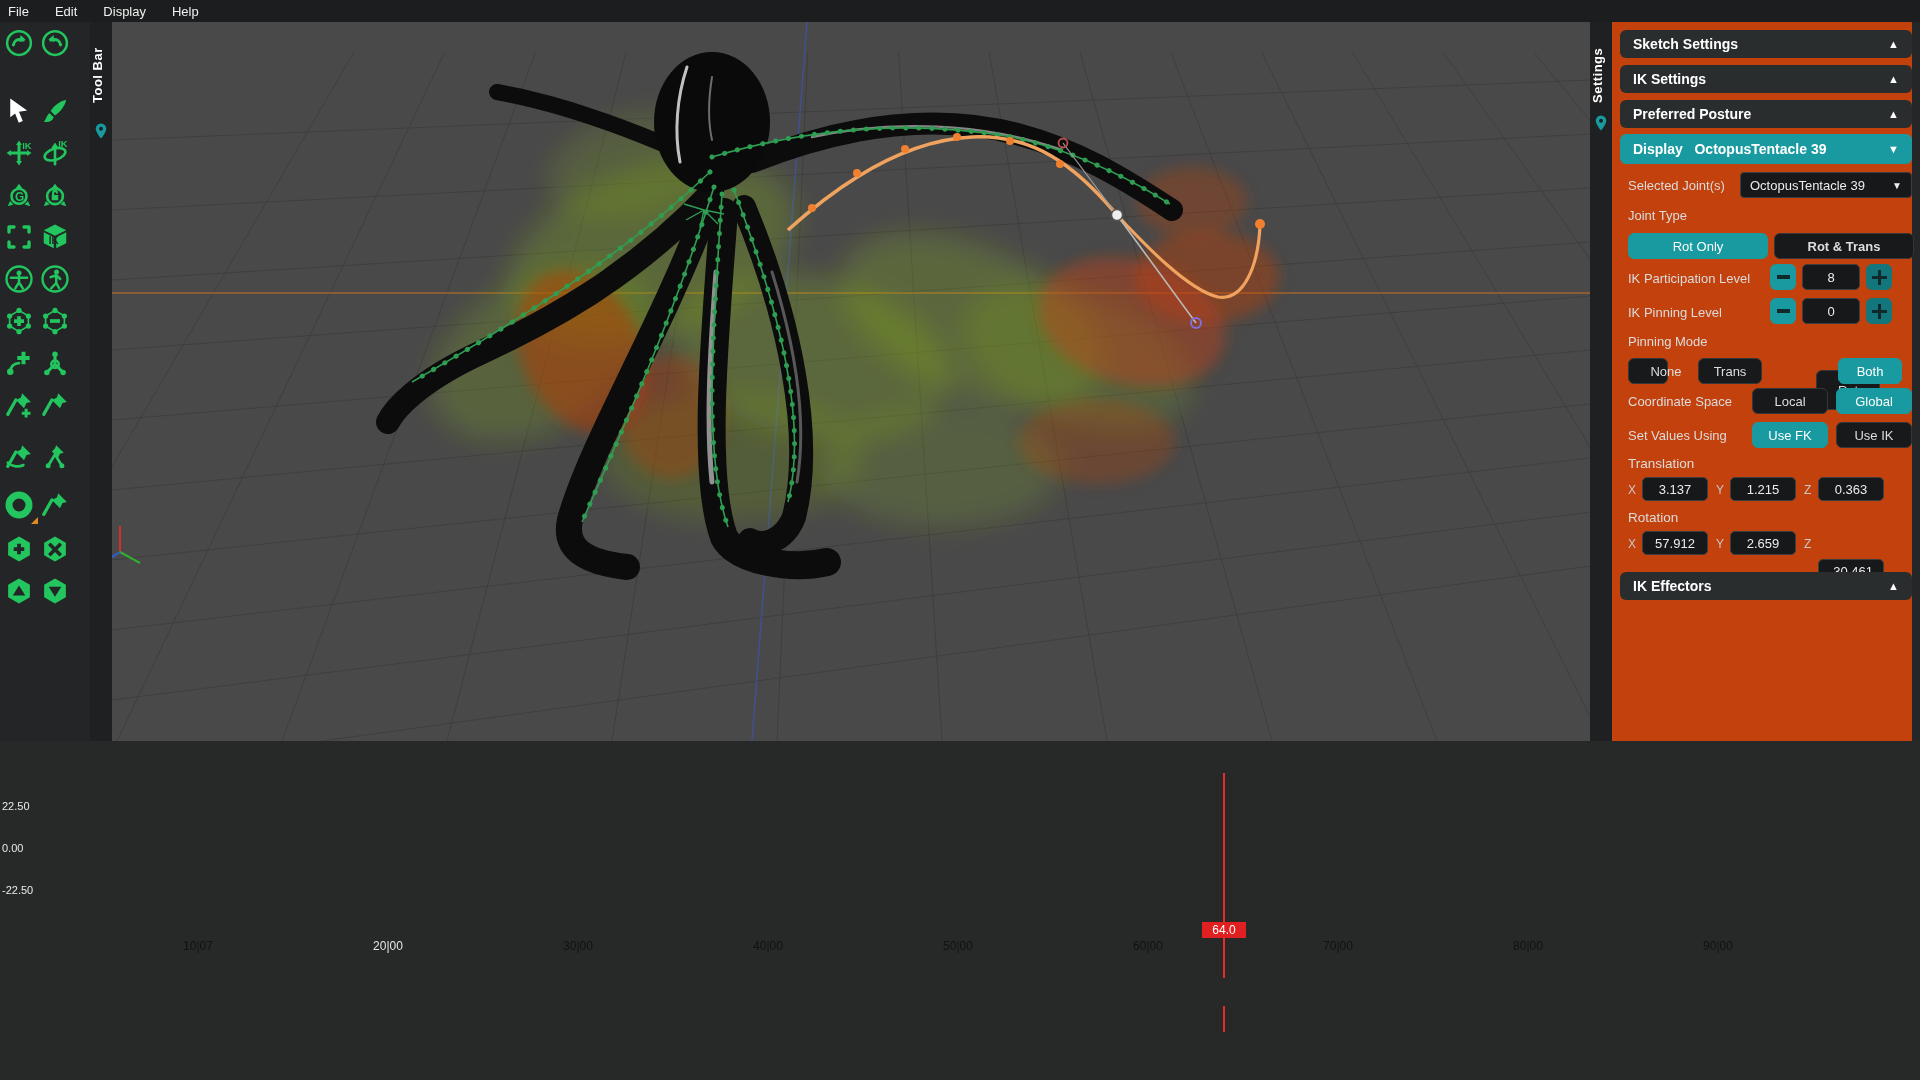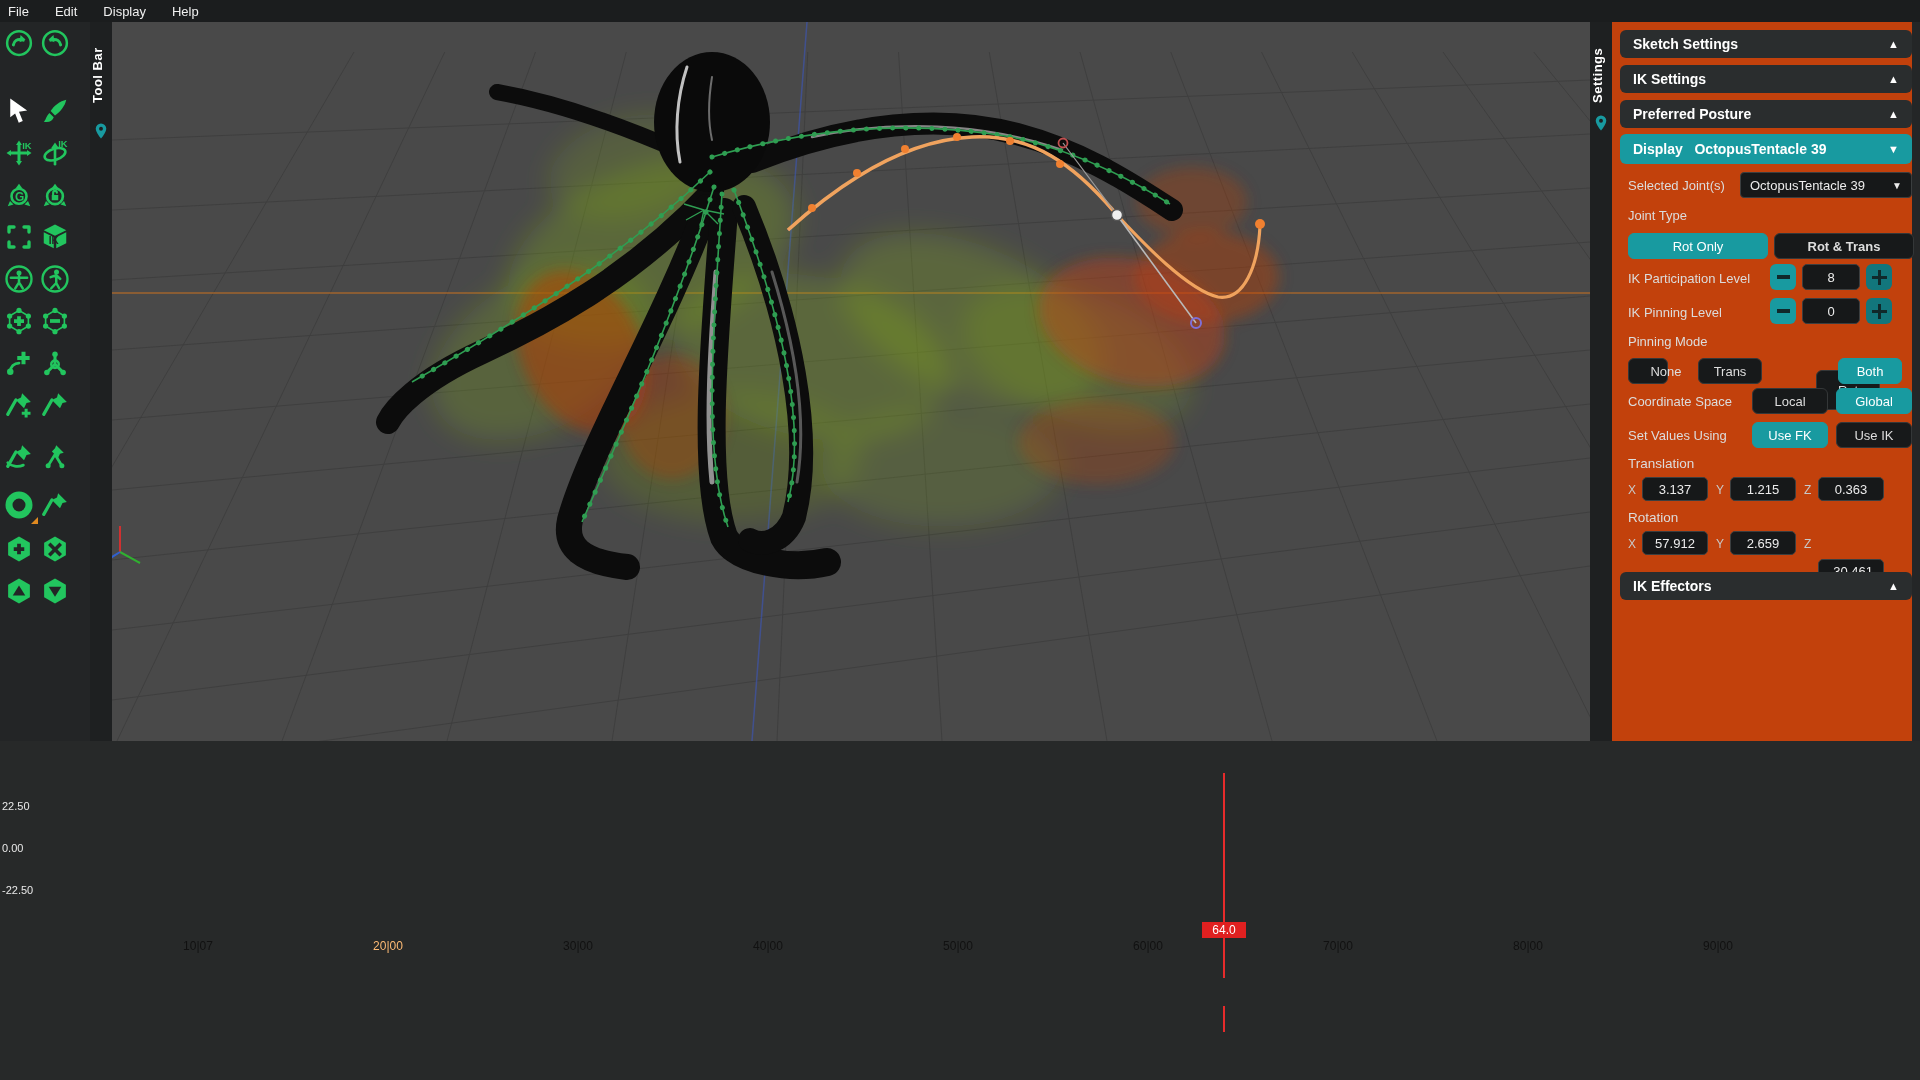--- a/index.html
+++ b/index.html
@@ -1259,21 +1259,21 @@
       <span>TransY</span>
     </div>
     <div class="toggle" style="left: 1341px;">
       <div class="chk">✓</div>
       <span>TransZ</span>
     </div>
     <div class="ytick-label" style="top: 799.97px; position: absolute; z-index: 13;">22.50</div>
     <div class="ytick-label" style="top: 842px; position: absolute; z-index: 13;">0.00</div>
     <div class="ytick-label" style="top: 884.03px; position: absolute; z-index: 13;">-22.50</div>
     <div style="position: absolute; left: 170px; top: 939px; width: 56px; text-align: center; color: rgb(17, 17, 17); font-size: 12px; z-index: 13;">10|07</div>
-    <div style="position: absolute; left: 360px; top: 939px; width: 56px; text-align: center; color: #fdba74; font-size: 12px; z-index: 13;">20|00</div>
+    <div style="position: absolute; left: 360px; top: 939px; width: 56px; text-align: center; color: #e5e5e5; font-size: 12px; z-index: 13;">20|00</div>
     <div style="position: absolute; left: 550px; top: 939px; width: 56px; text-align: center; color: rgb(17, 17, 17); font-size: 12px; z-index: 13;">30|00</div>
     <div style="position: absolute; left: 740px; top: 939px; width: 56px; text-align: center; color: rgb(17, 17, 17); font-size: 12px; z-index: 13;">40|00</div>
     <div style="position: absolute; left: 930px; top: 939px; width: 56px; text-align: center; color: rgb(17, 17, 17); font-size: 12px; z-index: 13;">50|00</div>
     <div style="position: absolute; left: 1120px; top: 939px; width: 56px; text-align: center; color: rgb(17, 17, 17); font-size: 12px; z-index: 13;">60|00</div>
     <div style="position: absolute; left: 1310px; top: 939px; width: 56px; text-align: center; color: rgb(17, 17, 17); font-size: 12px; z-index: 13;">70|00</div>
     <div style="position: absolute; left: 1500px; top: 939px; width: 56px; text-align: center; color: rgb(17, 17, 17); font-size: 12px; z-index: 13;">80|00</div>
     <div style="position: absolute; left: 1690px; top: 939px; width: 56px; text-align: center; color: rgb(17, 17, 17); font-size: 12px; z-index: 13;">90|00</div>
   </div>
 
 </body></html>

